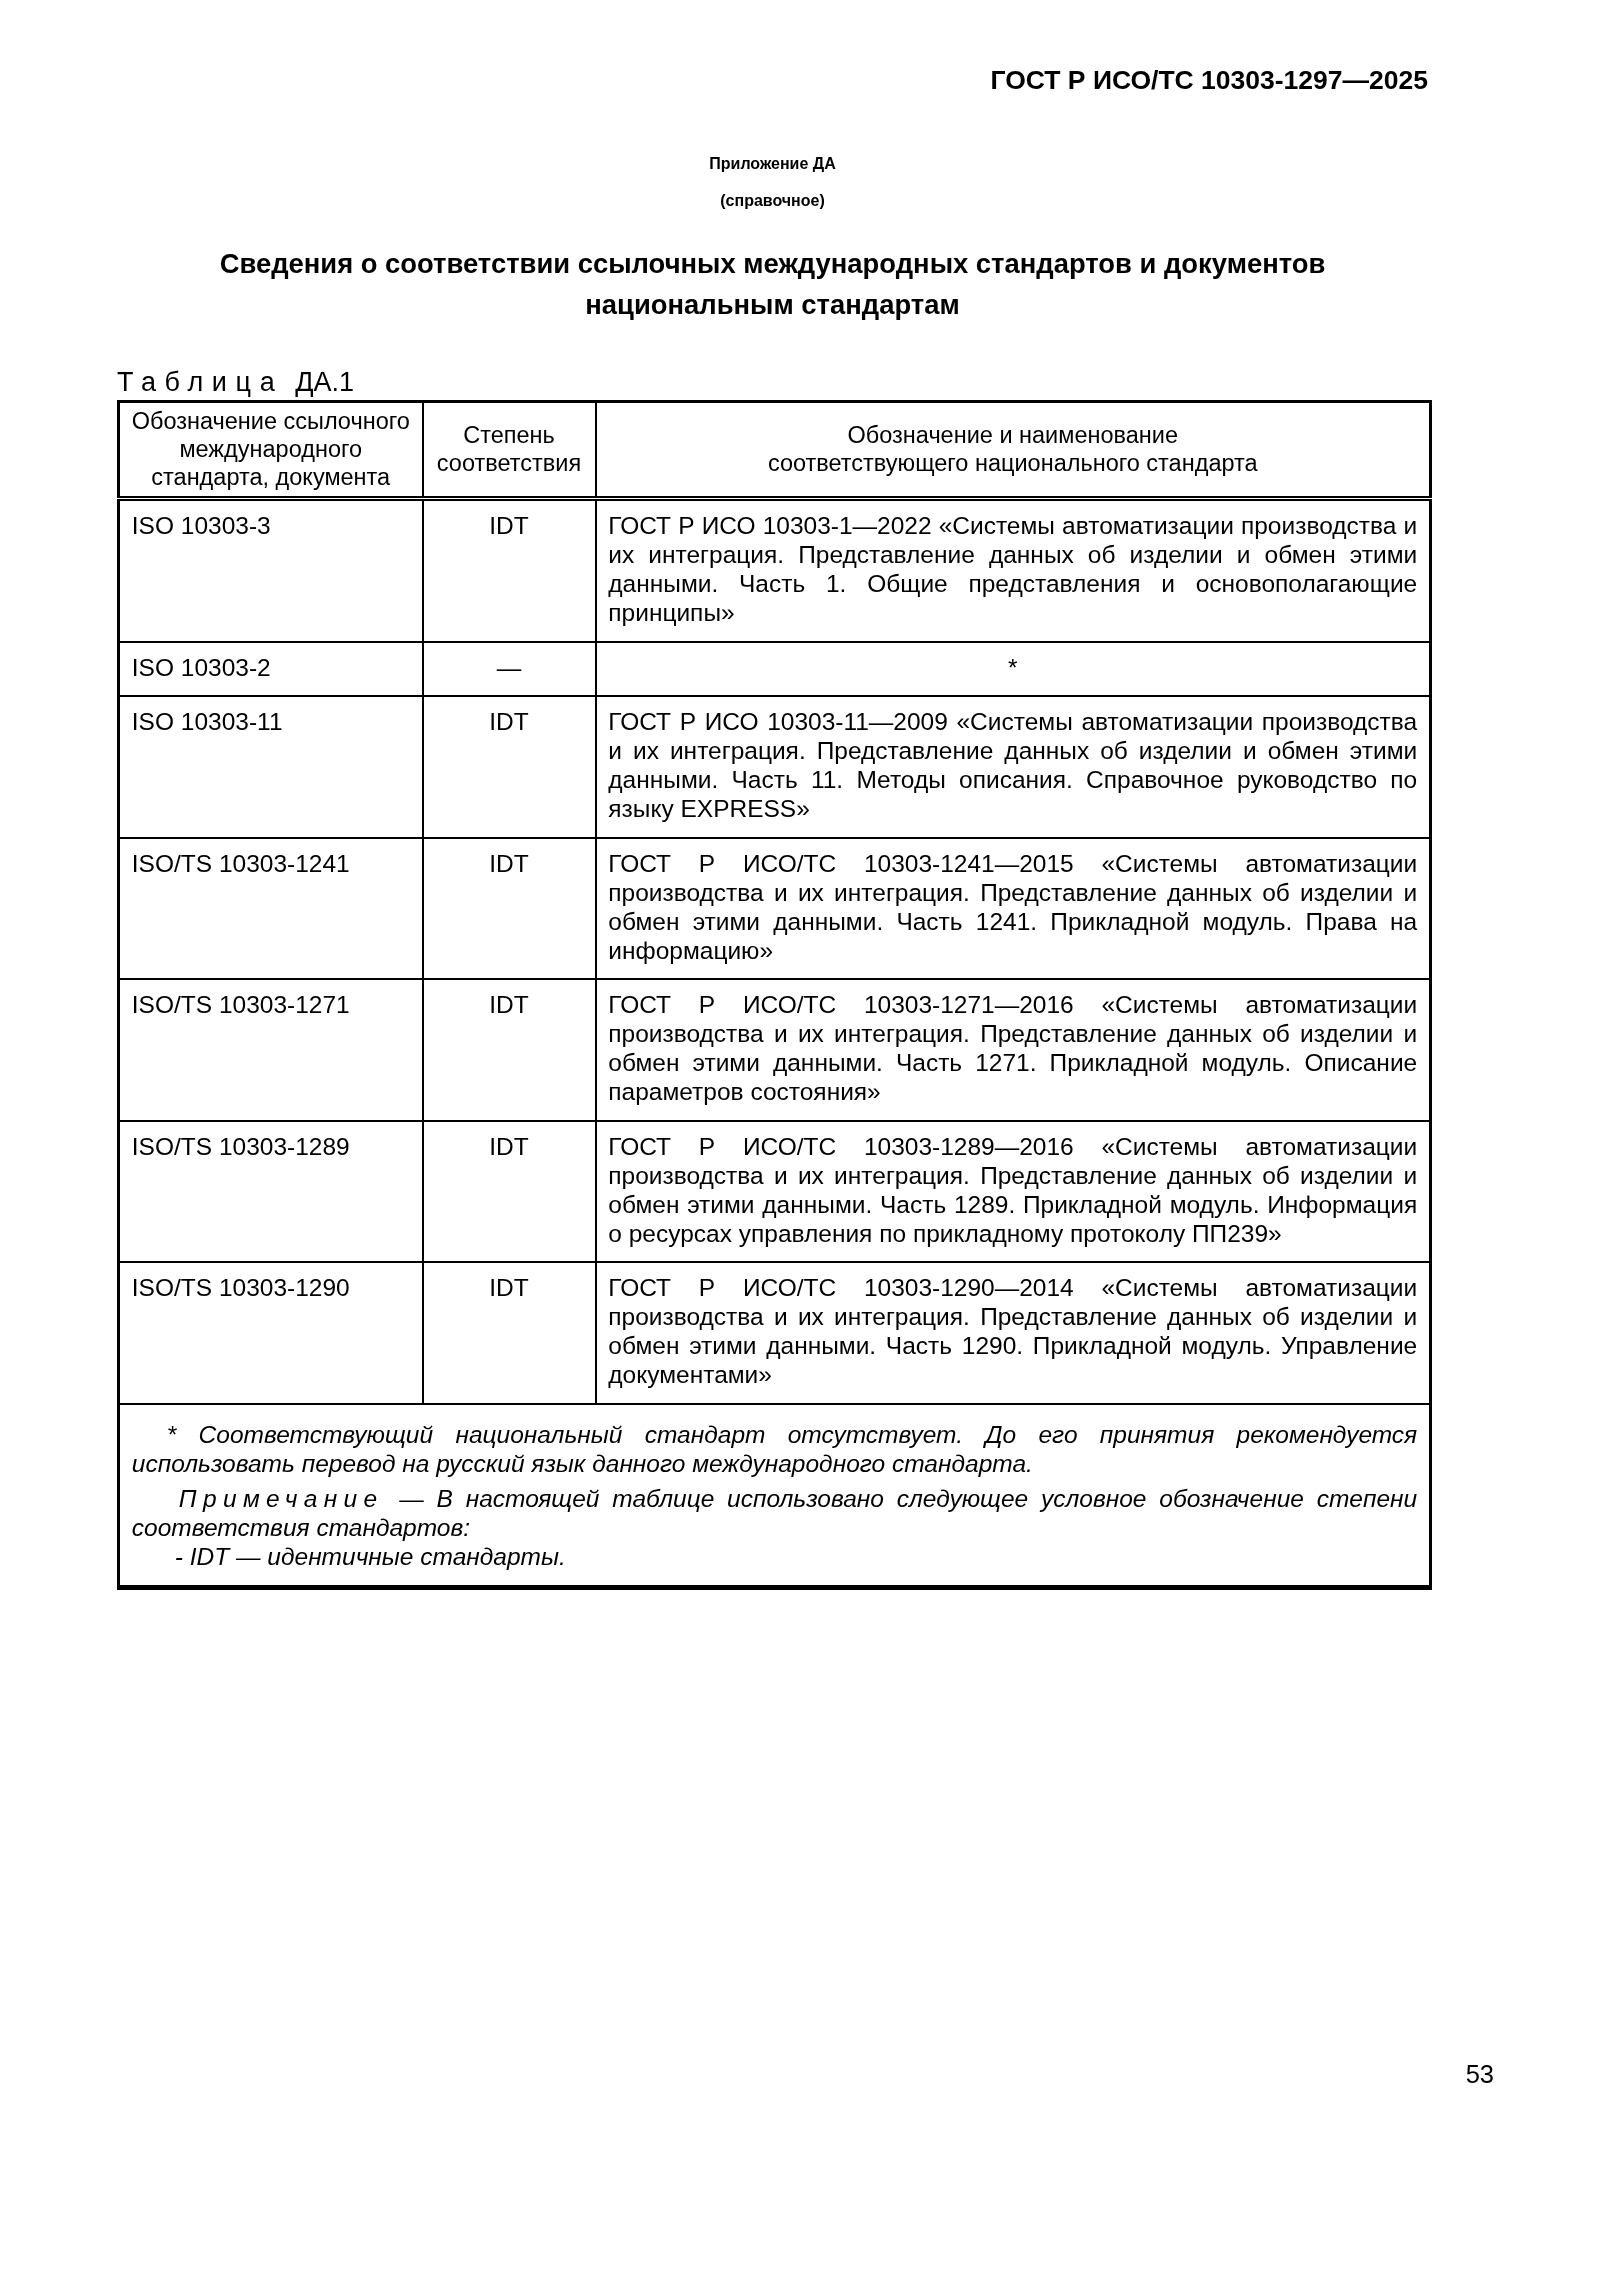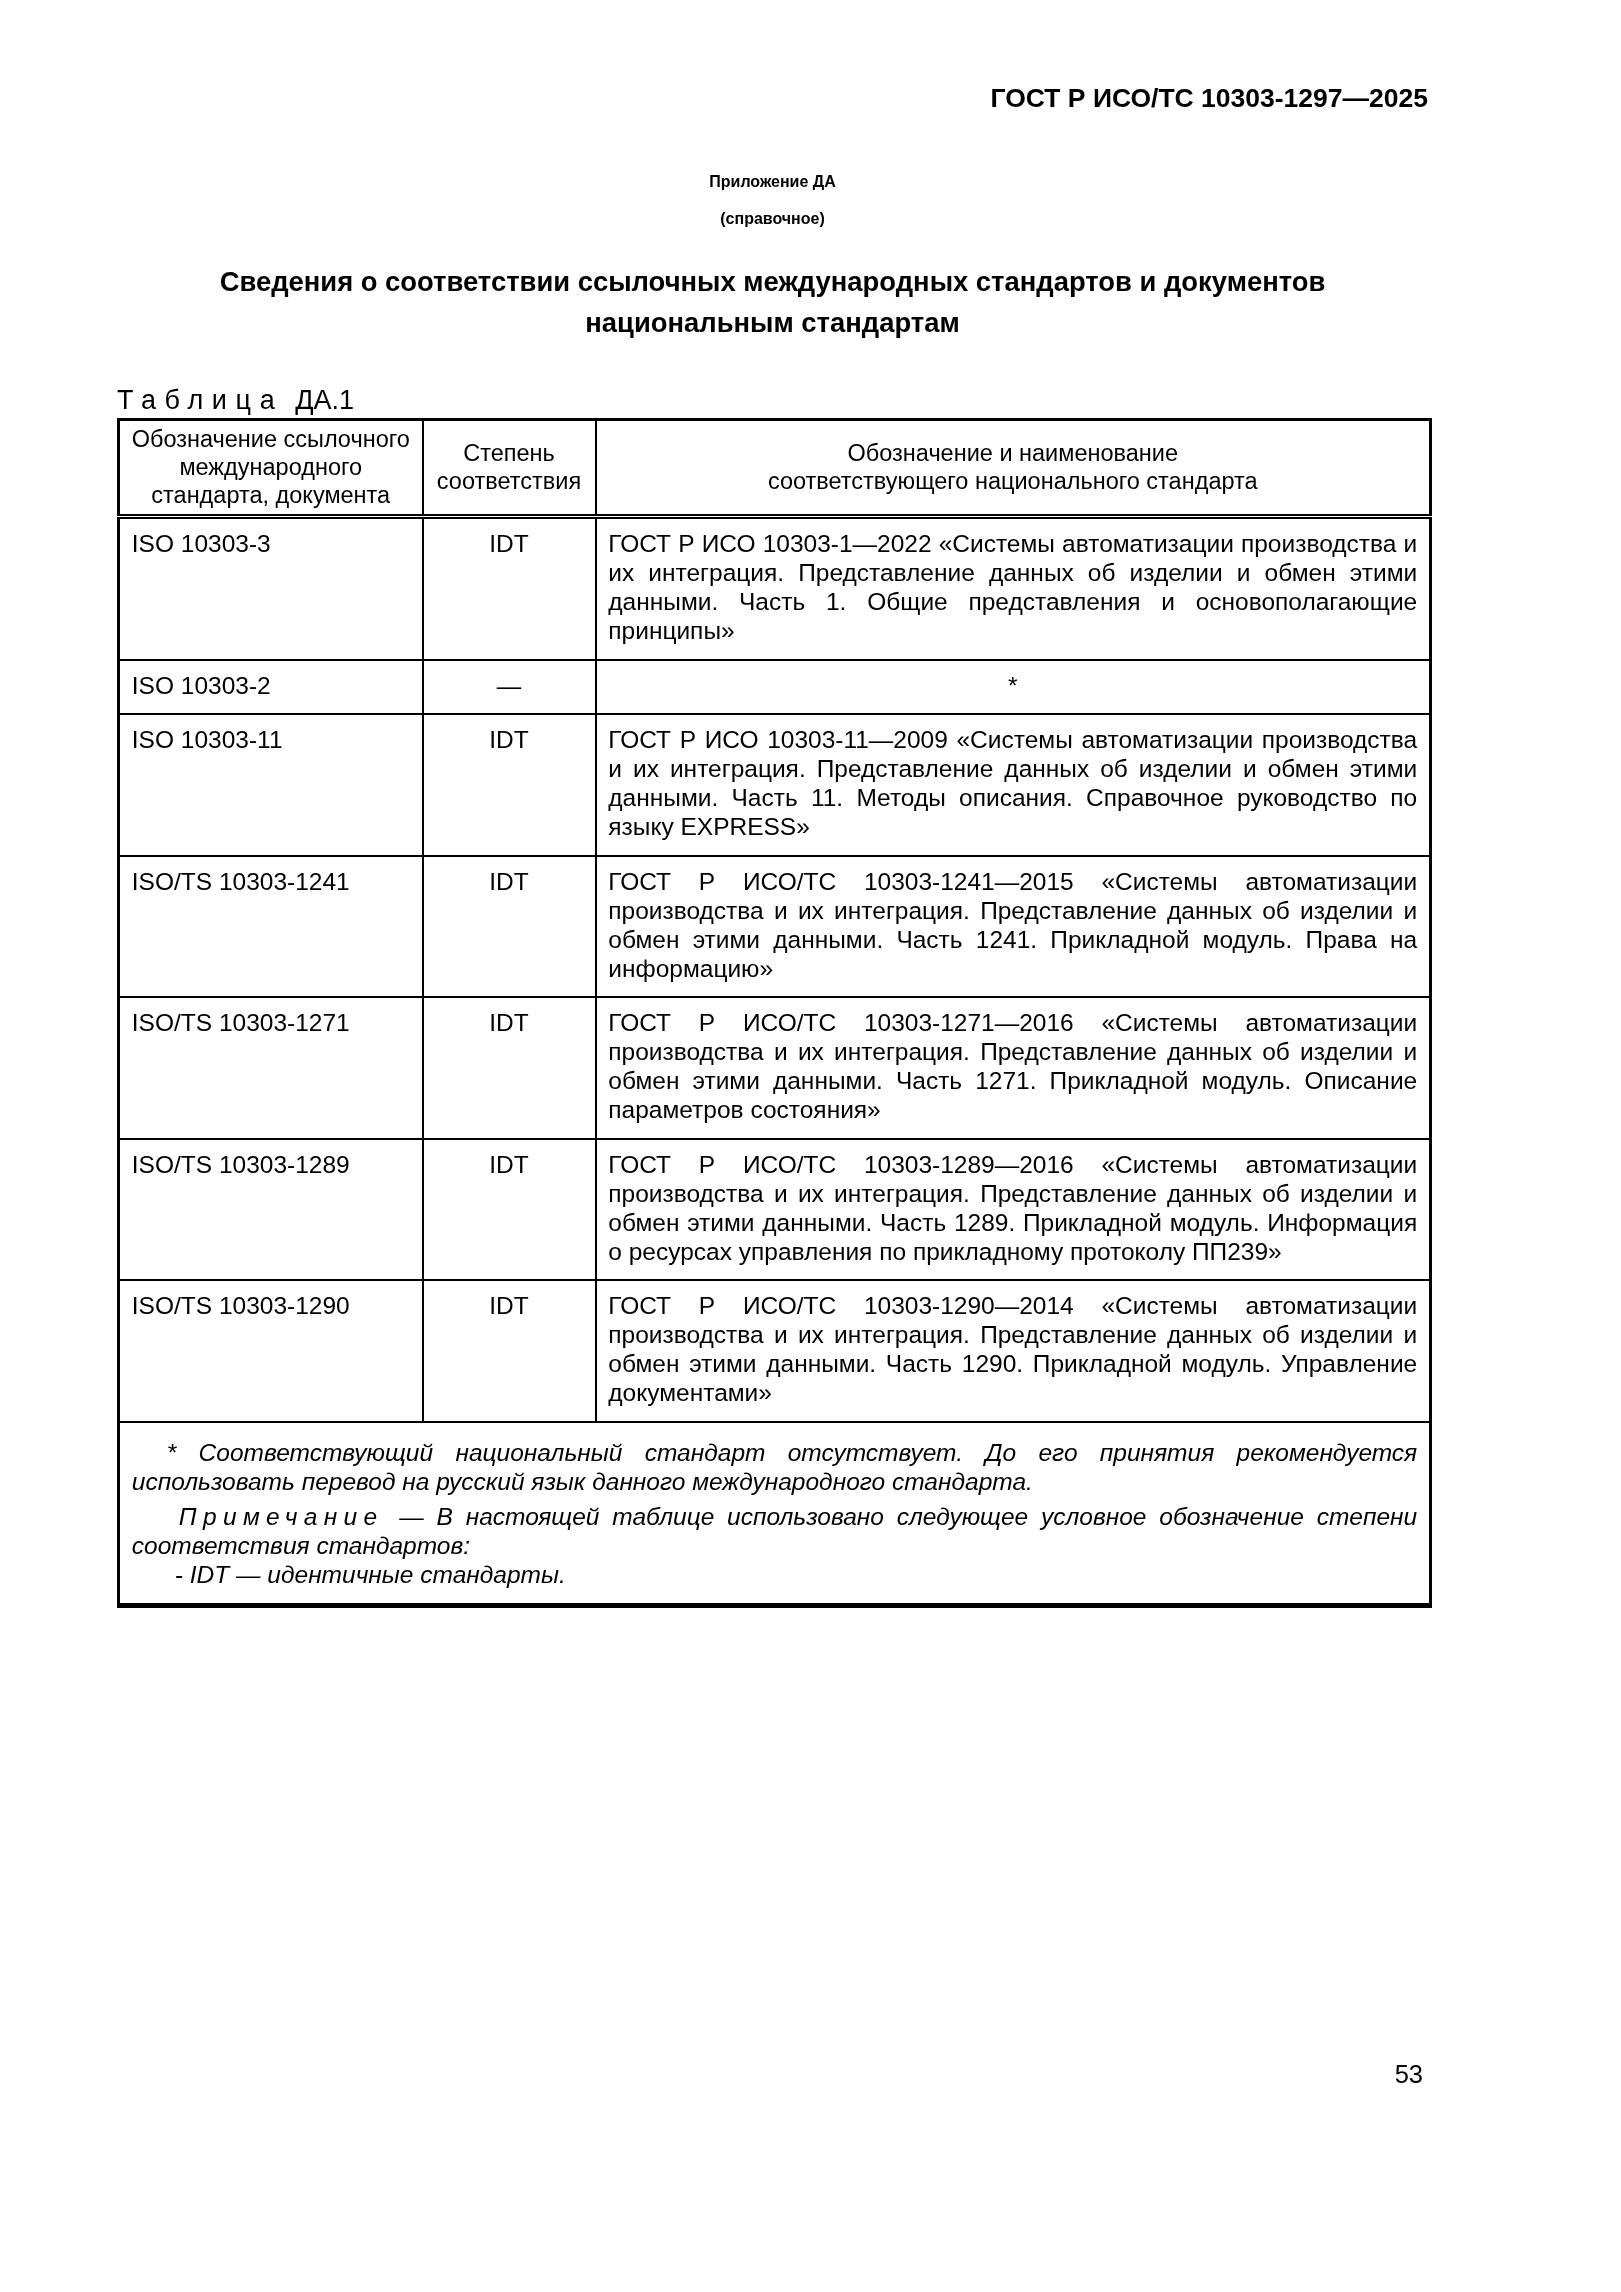--- a/index.html
+++ b/index.html
@@ -8,21 +8,21 @@
     width: 1621px;
     height: 2293px;
     background: #ffffff;
     color: #000000;
     font-family: "Liberation Sans", "DejaVu Sans", sans-serif;
     overflow: hidden;
   }
   .content { margin-left: 117px; width: 1311px; }
 
   .doc-number {
-    padding-top: 83px;
+    padding-top: 65px;
     text-align: right;
     font-weight: bold;
     font-size: 26.5px;
     line-height: 31px;
   }
   .appendix {
     margin-top: 49px;
     text-align: center;
     font-weight: bold;
     font-size: 16px;
@@ -85,21 +85,21 @@
   .fn p { margin: 0; font-size: 24.5px; line-height: 29px; }
   .fn-star { margin: 5.9px 0 3.9px !important; text-indent: 35px; text-align: justify; }
   .fn-note { margin: 5.9px 0 0 !important; text-indent: 47px; text-align: justify; }
   .fn-item { margin: 0 !important; text-indent: 43px; }
   .note-label { letter-spacing: 0.26em; }
   .note-body { margin-left: 15.7px; }
 
   .page-number {
     position: absolute;
     top: 2060px;
-    left: 1360px;
+    left: 1431px;
     width: 63px;
     text-align: right;
     font-size: 25.5px;
     line-height: 29px;
   }
 </style>
 </head>
 <body>
 
 <div class="page">

